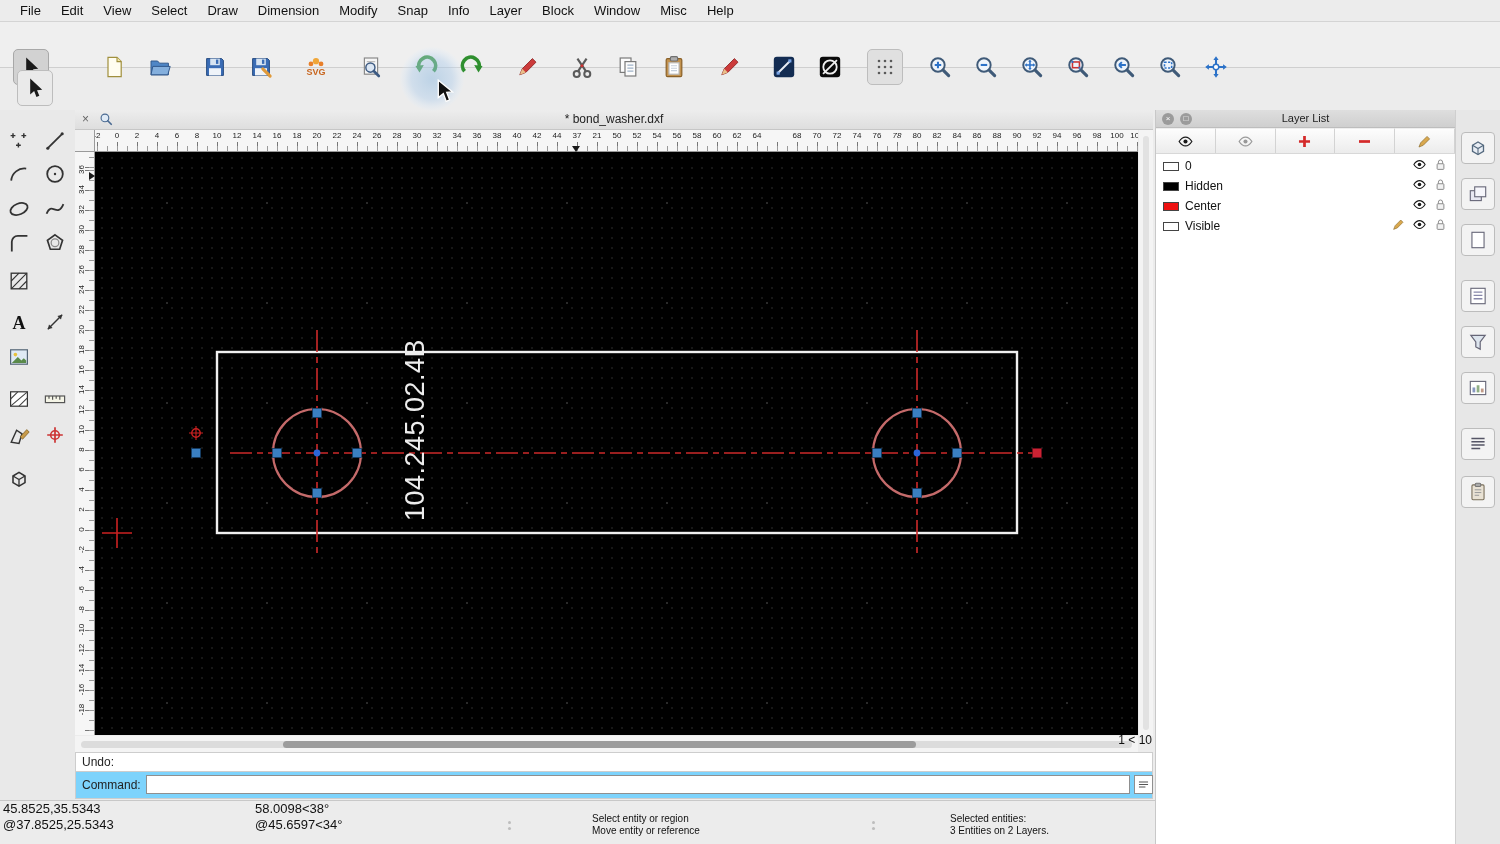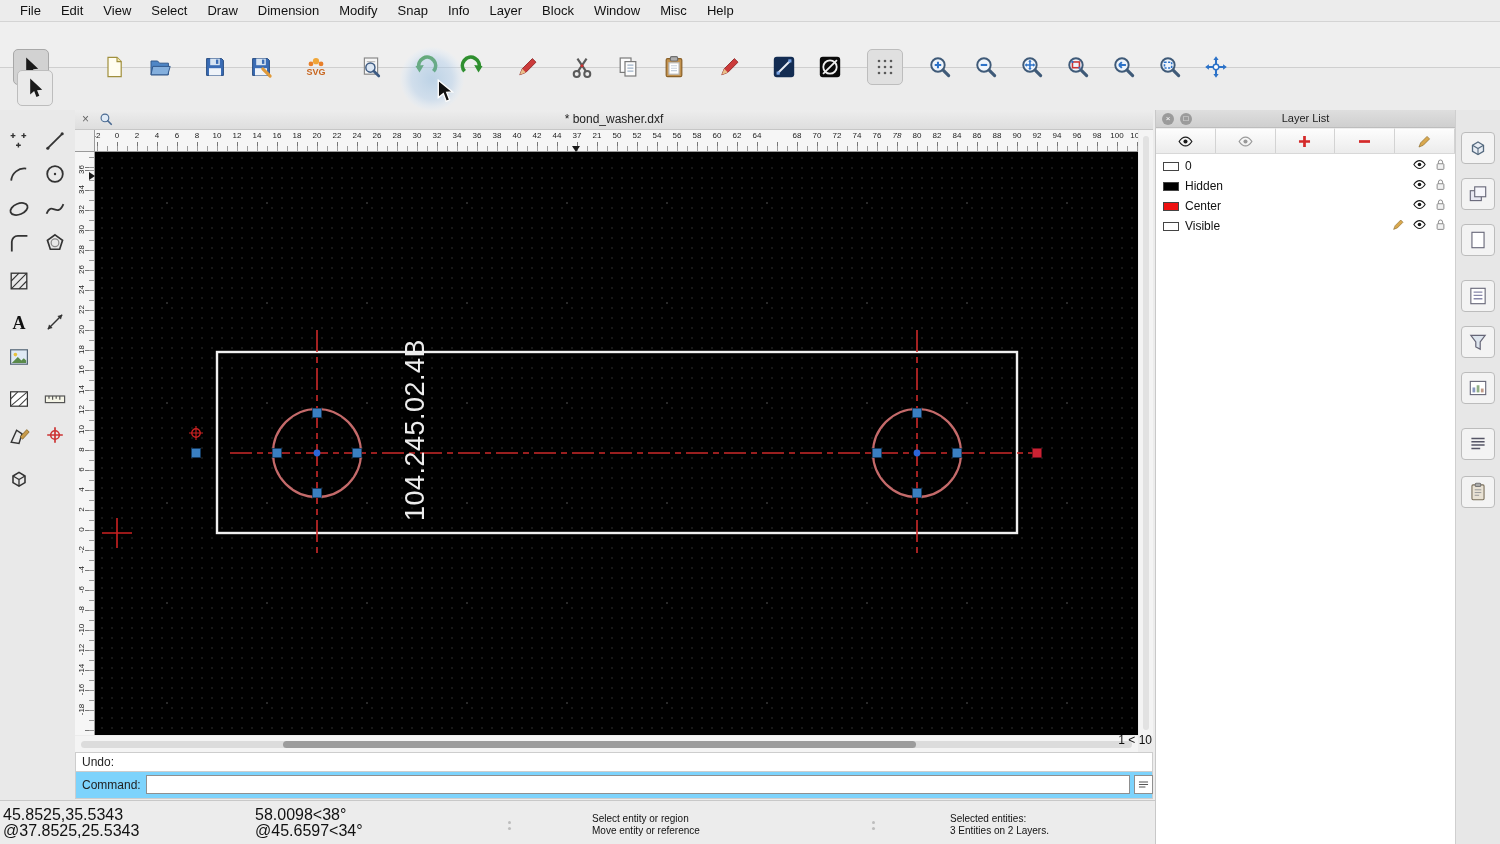--- a/index.html
+++ b/index.html
@@ -75,21 +75,21 @@
 
 .undo-bar{position:absolute;left:75px;top:752px;width:1078px;height:20px;background:#fff;border:1px solid #cdcdcd;
           font-size:12px;line-height:18px;padding-left:6px;color:#222}
 .cmd-bar{position:absolute;left:75px;top:772px;width:1078px;height:27px;background:#7dd3fc;border:1px solid #cdcdcd;border-top:none}
 .cmd-label{position:absolute;left:6px;top:6px;font-size:12px;color:#222}
 .cmd-input{position:absolute;left:70px;top:3px;width:984px;height:19px;border:1px solid #8f8f8f;background:#fff;font-size:12px;padding:0 4px;font-family:"Liberation Sans",sans-serif}
 .cmd-kbd{position:absolute;left:1058px;top:3px;width:19px;height:19px;border:1px solid #8f8f8f;background:#fff;display:flex;align-items:center;justify-content:center}
 
 
 .statusbar{position:absolute;left:0;top:800px;width:1155px;height:44px;background:#ececec;border-top:1px solid #c8c8c8}
-.sb-block{position:absolute;top:6px;font-size:16px;line-height:16px;color:#111;white-space:nowrap}
+.sb-block{position:absolute;top:0;font-size:13px;line-height:16px;color:#111;white-space:nowrap}
 .sb-block.small{font-size:10px;line-height:12px;top:12px}
 .sb-dots{position:absolute;top:20px;width:3px;height:3px;background:#bdbdbd;border-radius:50%;box-shadow:0 6px 0 #bdbdbd}
 
 
 .layer-panel{position:absolute;left:1155px;top:110px;width:300px;height:734px;background:#fff;border-left:1px solid #c8c8c8}
 .lp-titlebar{position:absolute;left:0;top:0;width:100%;height:18px;background:linear-gradient(#dedede,#cfcfcf);border-bottom:1px solid #bdbdbd}
 .lp-circle{position:absolute;top:3px;width:12px;height:12px;border-radius:50%;background:#9b9b9b;color:#fff;font-size:8px;line-height:12px;text-align:center}
 .lp-title{position:absolute;left:0;right:0;top:2px;text-align:center;font-size:11px;color:#222}
 .lp-toolbar{position:absolute;left:0;top:18px;width:100%;height:26px;display:flex;border-bottom:1px solid #d8d8d8}
 .lp-btn{flex:1;display:flex;align-items:center;justify-content:center;background:linear-gradient(#fdfdfd,#ececec);border-right:1px solid #d3d3d3;border-top:1px solid #eee}

